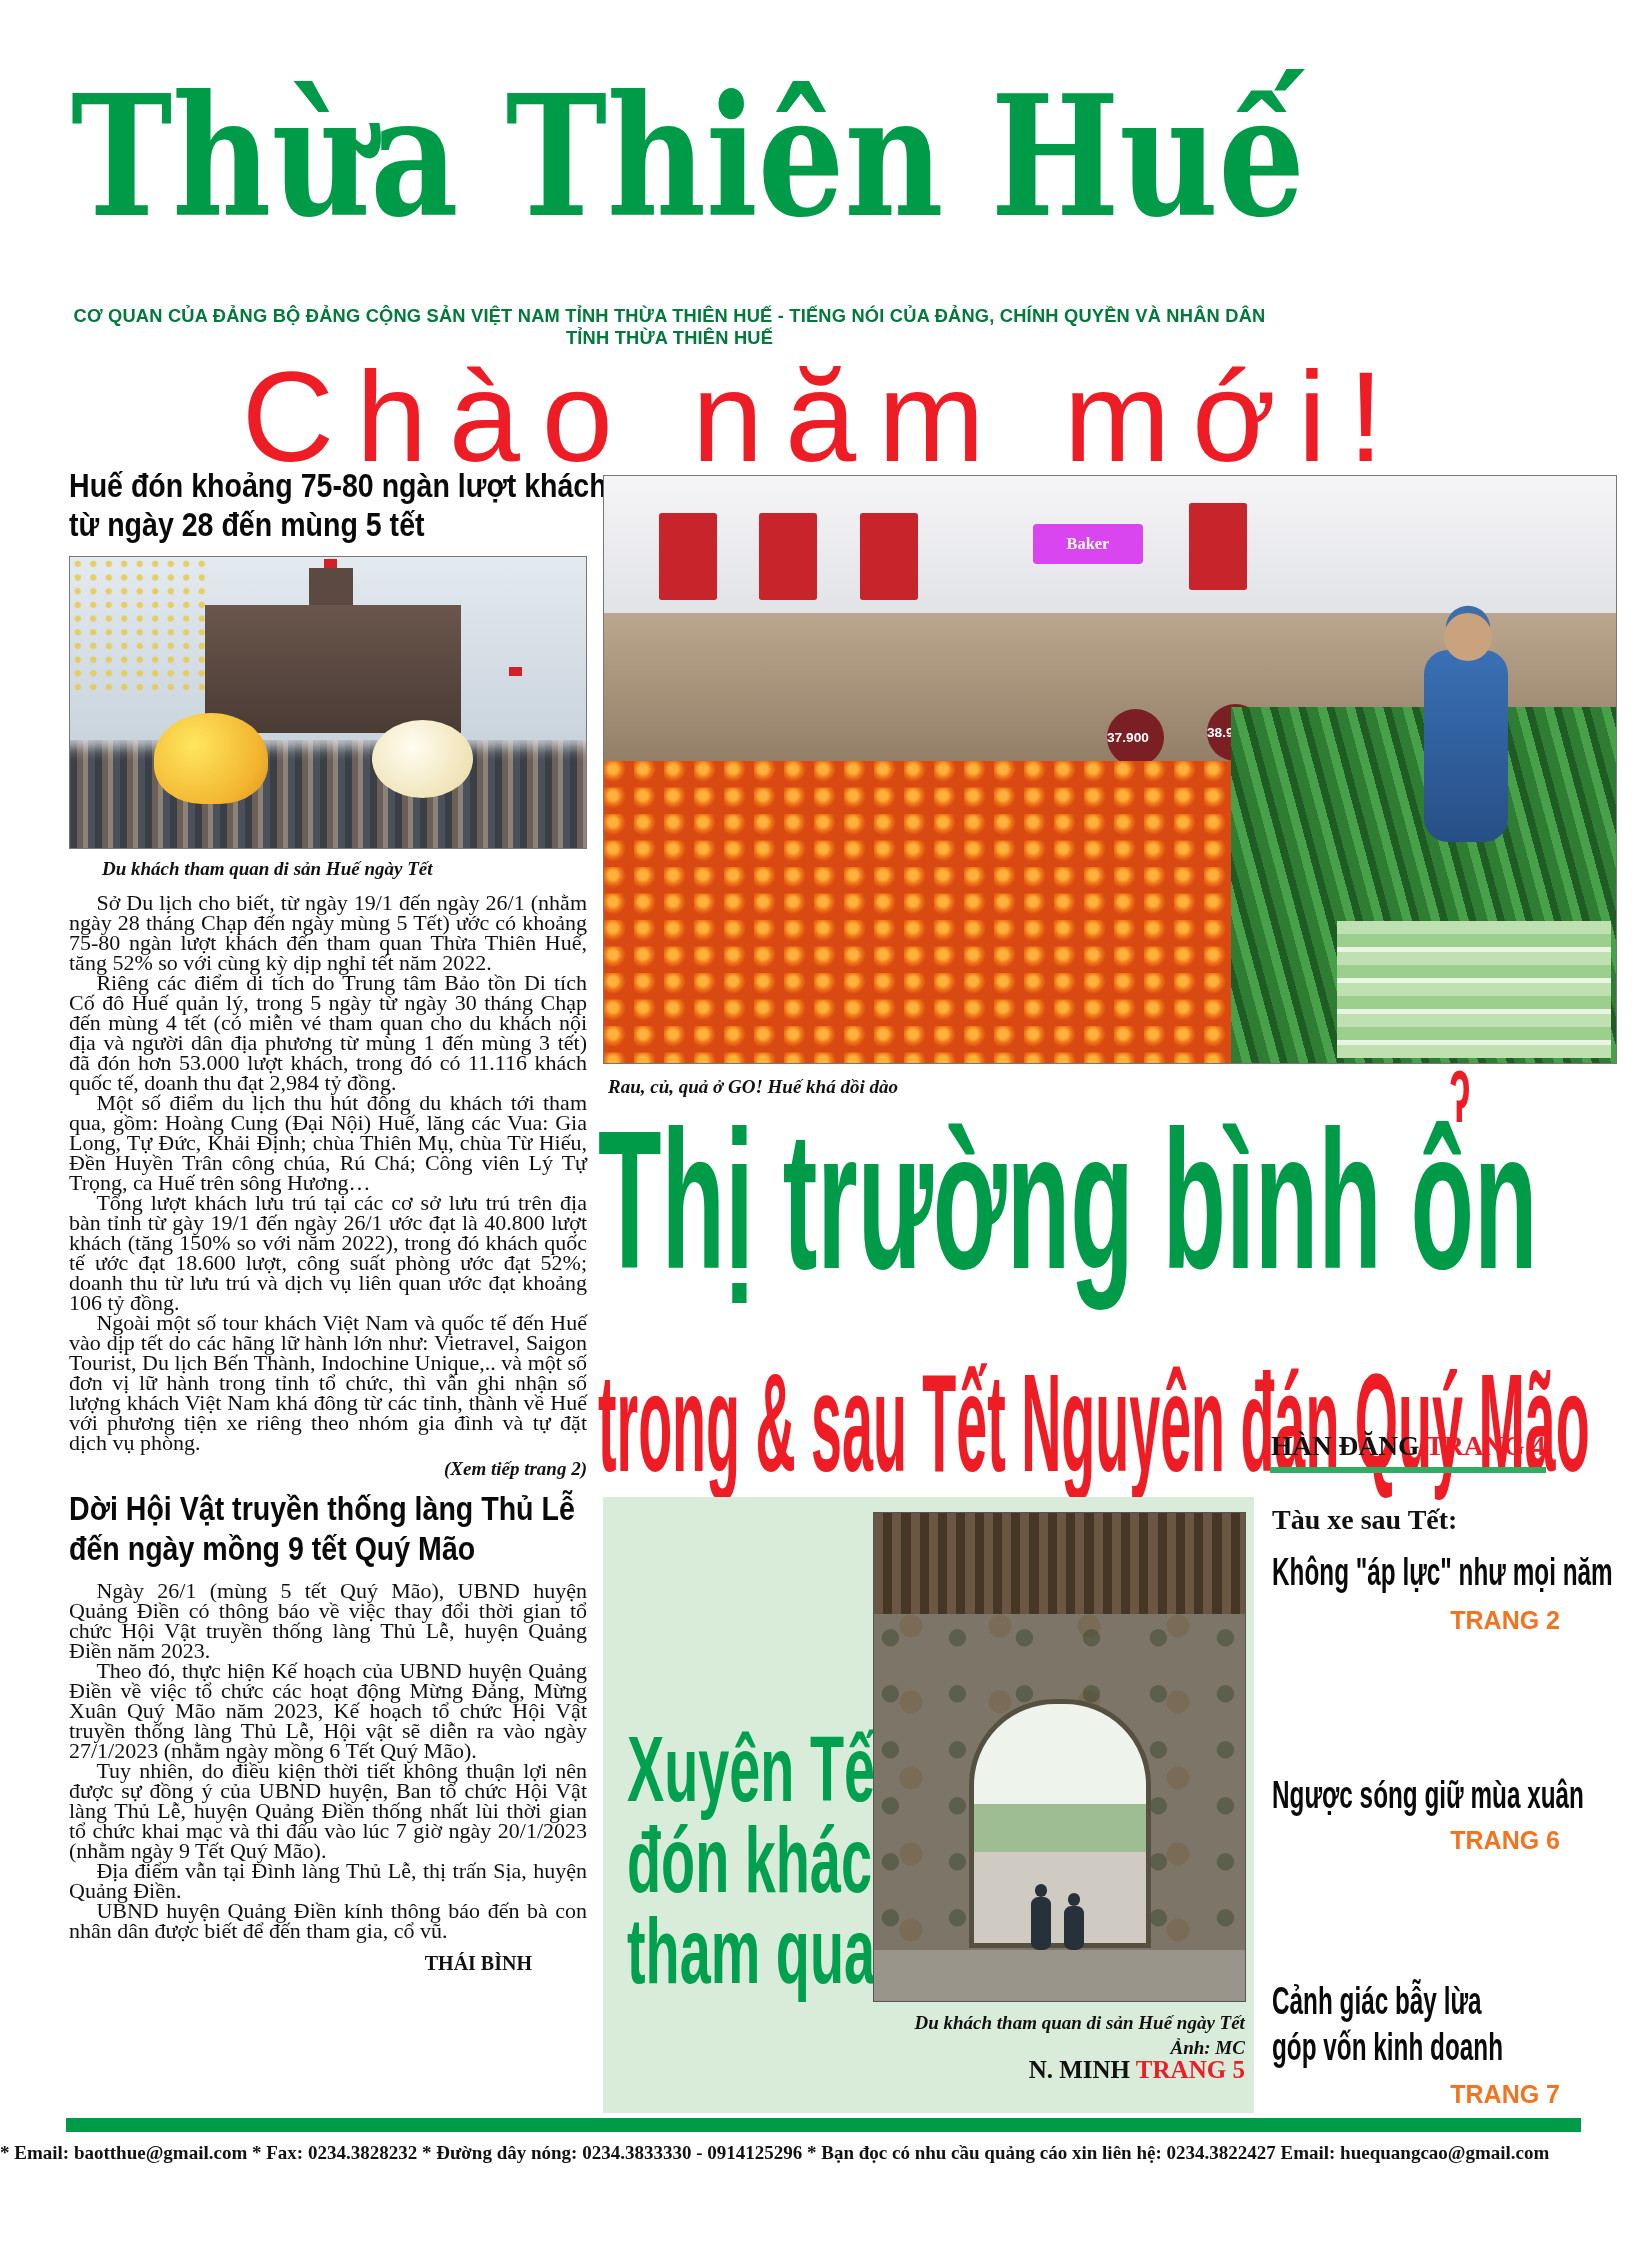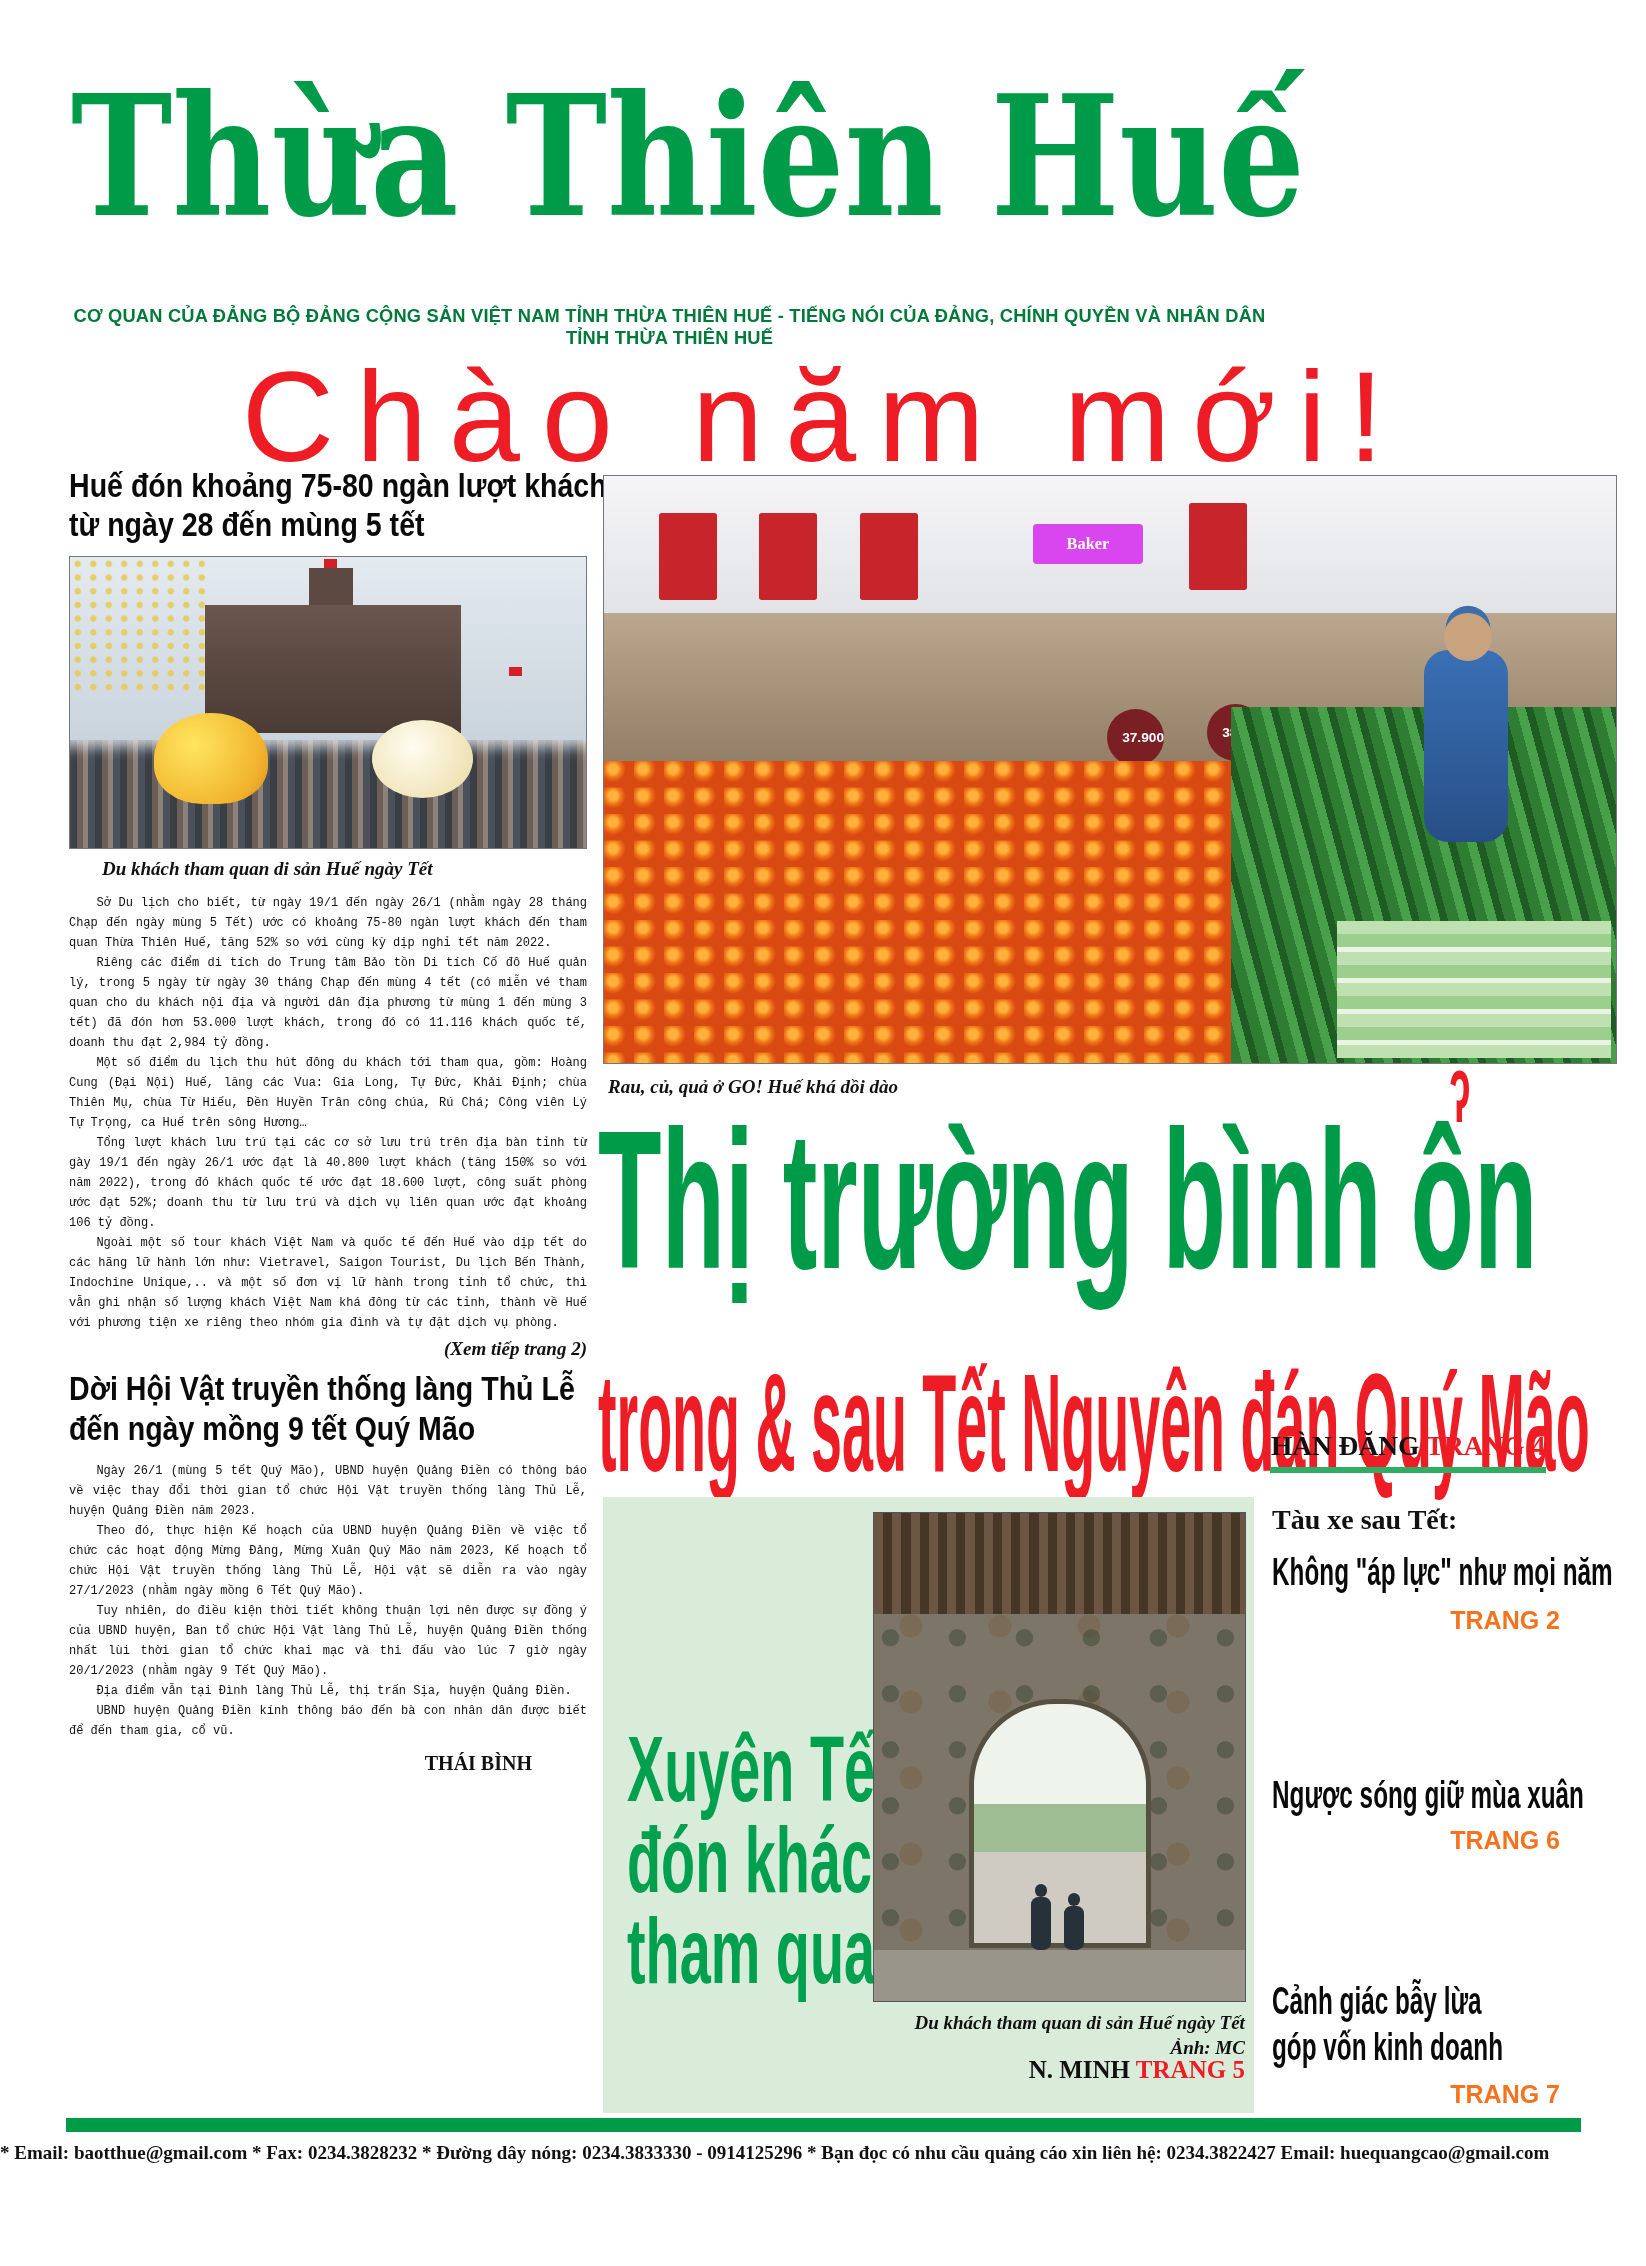--- a/index.html
+++ b/index.html
@@ -30,21 +30,21 @@
 
   
   .banner{left:0;top:347px;width:100%;text-align:center;color:#ee1c25;
     font-size:128px;line-height:1.1;letter-spacing:.17em;font-weight:400;}
 
   
   .leftcol{left:69px;top:466px;width:518px;}
   .lhead{font-weight:bold;font-size:34px;line-height:1.16;color:#0a0a0a;
     transform:scaleX(.84);transform-origin:0 0;white-space:nowrap;}
   .lcaption{font-style:italic;font-weight:bold;font-size:19px;margin:9.1px 0 0 33px;}
-  .lbody{margin-top:12.8px;font-size:12px;line-height:20px;text-align:justify;font-family:Liberation Mono, monospace;}
+  .lbody{margin-top:12.8px;font-size:22px;line-height:20px;text-align:justify;}
   .lbody p{margin:0;text-indent:27.4px;}
   .lcont{text-align:right;font-style:italic;font-weight:bold;font-size:19px;margin:5.5px 0 9.1px 0;}
   .lbyline{text-align:right;font-weight:bold;font-size:20px;padding-right:55px;margin-top:11px;}
 
   
   .photo{border:0.9px solid #777;overflow:hidden;position:relative;}
   .photo-festival{width:516px;height:291px;margin-top:11px;
     background:linear-gradient(#e3eaf0,#cdd7df 55%,#b9c3cc);}
   .f-blossom{position:absolute;left:0;top:0;width:137px;height:137px;opacity:.85;
     background-image:radial-gradient(circle,#e7c94c 2.7px,rgba(0,0,0,0) 3.7px);background-size:15.5px 13.7px;}
@@ -62,21 +62,21 @@
 
   .photo-market{left:603px;top:475px;width:1012px;height:587px;}
   .m-ceiling{position:absolute;left:0;top:0;width:100%;height:137px;
     background:linear-gradient(#f5f5f7,#e2e3e7),repeating-linear-gradient(90deg,rgba(160,160,170,.25) 0 2.7px,rgba(0,0,0,0) 2.7px 82px);}
   .m-sign{position:absolute;top:37px;width:58px;height:87px;background:#c8242c;border-radius:2.7px;}
   .m-store-sign{position:absolute;top:48px;left:429px;width:110px;height:40px;background:#d946ef;color:#fff;
     font-size:16.4px;font-weight:bold;text-align:center;line-height:40px;border-radius:3.7px;}
   .m-shelf{position:absolute;left:0;top:137px;width:100%;height:164px;
     background:linear-gradient(#bba78e,#8f7b63),repeating-linear-gradient(90deg,rgba(60,40,20,.25) 0 5.5px,rgba(0,0,0,0) 5.5px 55px);}
   .m-tag{position:absolute;color:#fff;font-family:"Liberation Sans",sans-serif;font-weight:bold;
-    font-size:13.7px;text-align:right;}
+    font-size:13.7px;text-align:left;}
   .m-tag.dark{width:57px;height:57px;border-radius:50%;background:#7a1f24;line-height:57px;}
   .m-tag.light{width:77px;height:42px;background:#fff;color:#d22027;line-height:42px;border:1.8px solid #d22027;}
   .m-tomatoes{position:absolute;left:0;bottom:0;width:62%;height:302px;background:#d94a12;
     background-image:radial-gradient(circle at 9.1px 8.2px,#ffb13b 0 4.6px,#f07818 8.2px,#d94a12 12.8px,rgba(0,0,0,0) 13.7px);
     background-size:30px 26.5px;}
   .m-greens{position:absolute;right:0;bottom:0;width:38%;height:356px;
     background:repeating-linear-gradient(75deg,#2f7d33 0 11px,#49a04a 11px 20px,#1f5c24 20px 27.4px);}
   .m-packs{position:absolute;right:5.5px;bottom:5.5px;width:274px;height:137px;
     background:repeating-linear-gradient(0deg,#bfe0b0 0 12.8px,#e9f5e2 12.8px 18.3px,#9ccf8e 18.3px 31px);}
   .m-shopper-body{position:absolute;right:108px;top:174px;width:84px;height:192px;border-radius:24px;

